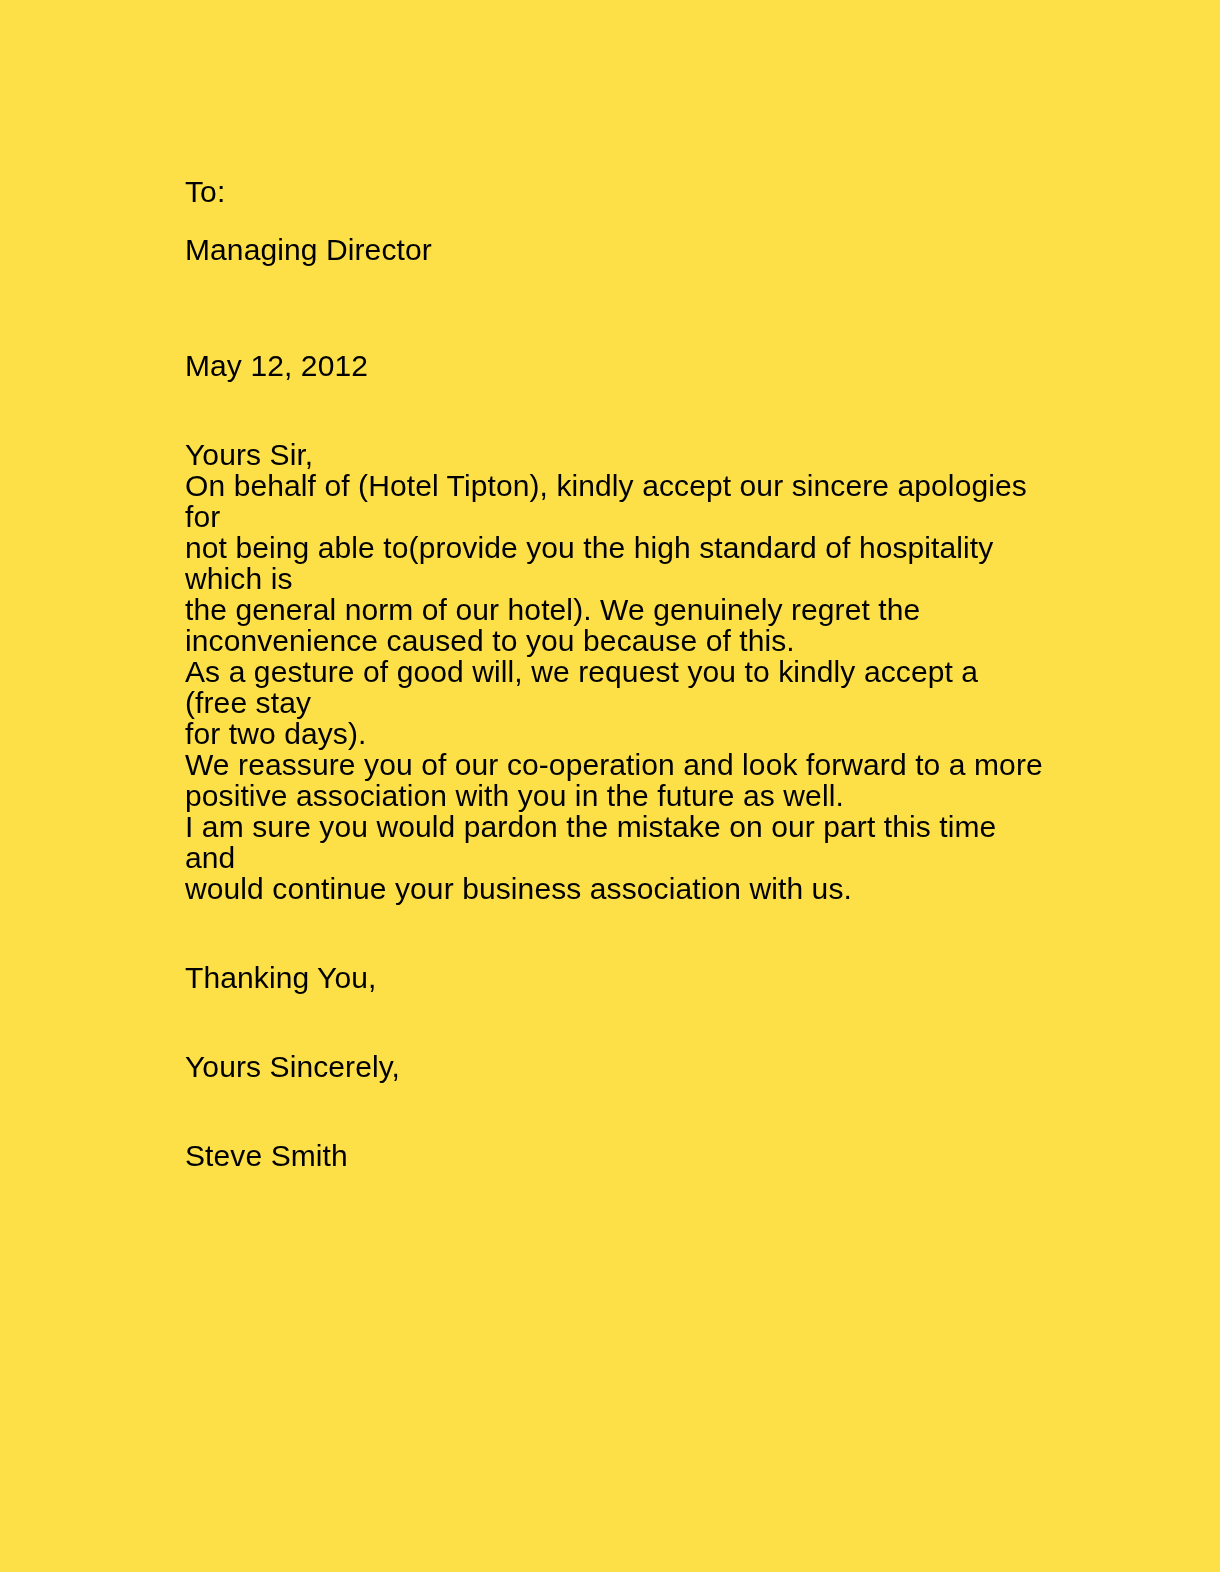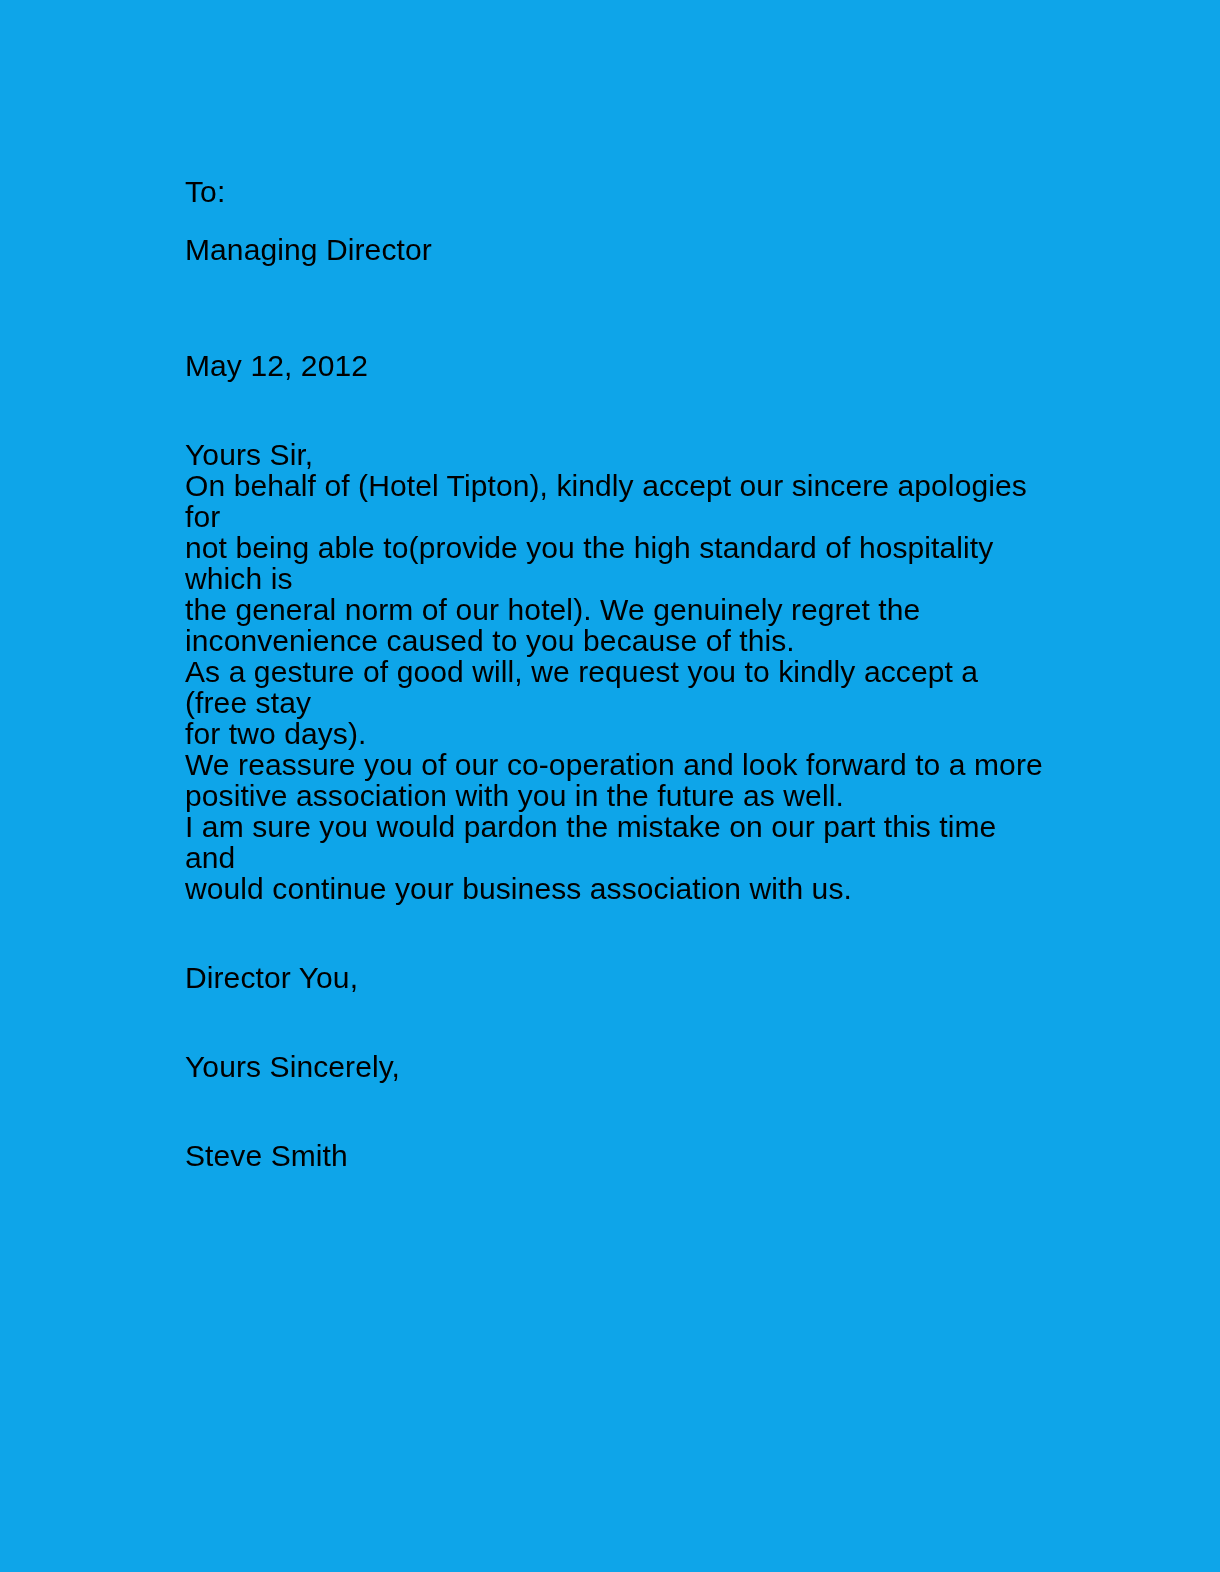--- a/index.html
+++ b/index.html
@@ -4,21 +4,21 @@
 <style>
   html, body {
     margin: 0;
     padding: 0;
     background: #ffffff;
   }
   .page {
     position: relative;
     width: 1220px;
     height: 1572px;
-    background: #0ea5e9;
+    background: #fde047;
     overflow: hidden;
     font-family: "Liberation Sans", sans-serif;
     color: #000000;
   }
   .letter {
     position: absolute;
     left: 185px;
     top: 176px;
     width: 860px;
   }
@@ -69,21 +69,21 @@
 inconvenience caused to you because of this.</div>
     <div class="line block">As a gesture of good will, we request you to kindly accept a (free stay
 for two days).</div>
     <div class="line block">We reassure you of our co-operation and look forward to a more
 positive association with you in the future as well.</div>
     <div class="line block">I am sure you would pardon the mistake on our part this time and
 would continue your business association with us.</div>
 
     <div class="gap-5"></div>
 
-    <div class="line block">Director You,</div>
+    <div class="line block">Thanking You,</div>
 
     <div class="gap-6"></div>
 
     <div class="line block">Yours Sincerely,</div>
 
     <div class="gap-7"></div>
 
     <div class="line block">Steve Smith</div>
 
   </div>

